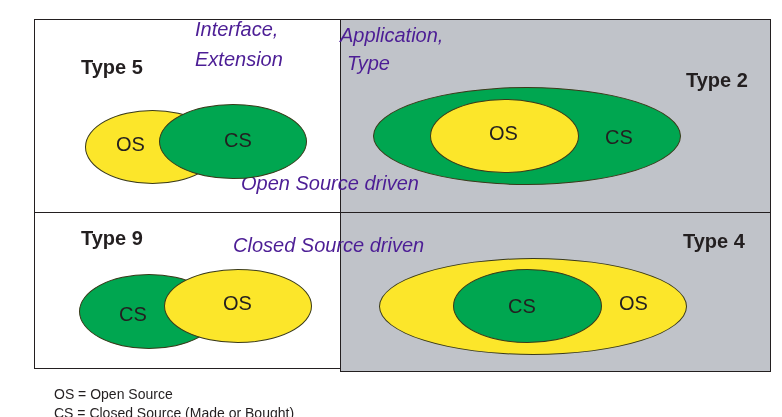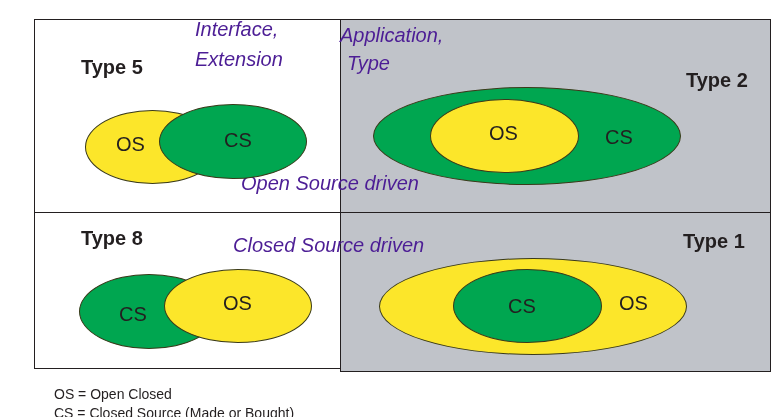--- a/index.html
+++ b/index.html
@@ -39,26 +39,26 @@
 <div class="ell g" style="left:159px;top:104px;width:148px;height:75px;"></div>
 <div class="txt lbl" style="left:116px;top:133px;">OS</div>
 <div class="txt lbl" style="left:224px;top:129px;">CS</div>
 
 <div class="txt type" style="left:679px;top:69px;margin-left:7px;">Type 2</div>
 <div class="ell g" style="left:373px;top:87px;width:308px;height:98px;"></div>
 <div class="ell y" style="left:430px;top:99px;width:149px;height:74px;"></div>
 <div class="txt lbl" style="left:489px;top:122px;">OS</div>
 <div class="txt lbl" style="left:605px;top:126px;">CS</div>
 
-<div class="txt type" style="left:81px;top:227px;">Type 8</div>
+<div class="txt type" style="left:81px;top:227px;">Type 9</div>
 <div class="ell g" style="left:79px;top:274px;width:140px;height:75px;"></div>
 <div class="ell y" style="left:164px;top:269px;width:148px;height:74px;"></div>
 <div class="txt lbl" style="left:119px;top:303px;">CS</div>
 <div class="txt lbl" style="left:223px;top:292px;">OS</div>
 
-<div class="txt type" style="left:683px;top:230px;">Type 1</div>
+<div class="txt type" style="left:683px;top:230px;">Type 4</div>
 <div class="ell y" style="left:379px;top:258px;width:308px;height:97px;"></div>
 <div class="ell g" style="left:453px;top:269px;width:149px;height:74px;"></div>
 <div class="txt lbl" style="left:508px;top:295px;">CS</div>
 <div class="txt lbl" style="left:619px;top:292px;">OS</div>
 
-<div class="txt legend" style="left:54px;top:386px;">OS = Open Closed</div>
+<div class="txt legend" style="left:54px;top:386px;">OS = Open Source</div>
 <div class="txt legend" style="left:54px;top:405px;">CS = Closed Source (Made or Bought)</div>
 
 </body></html>

